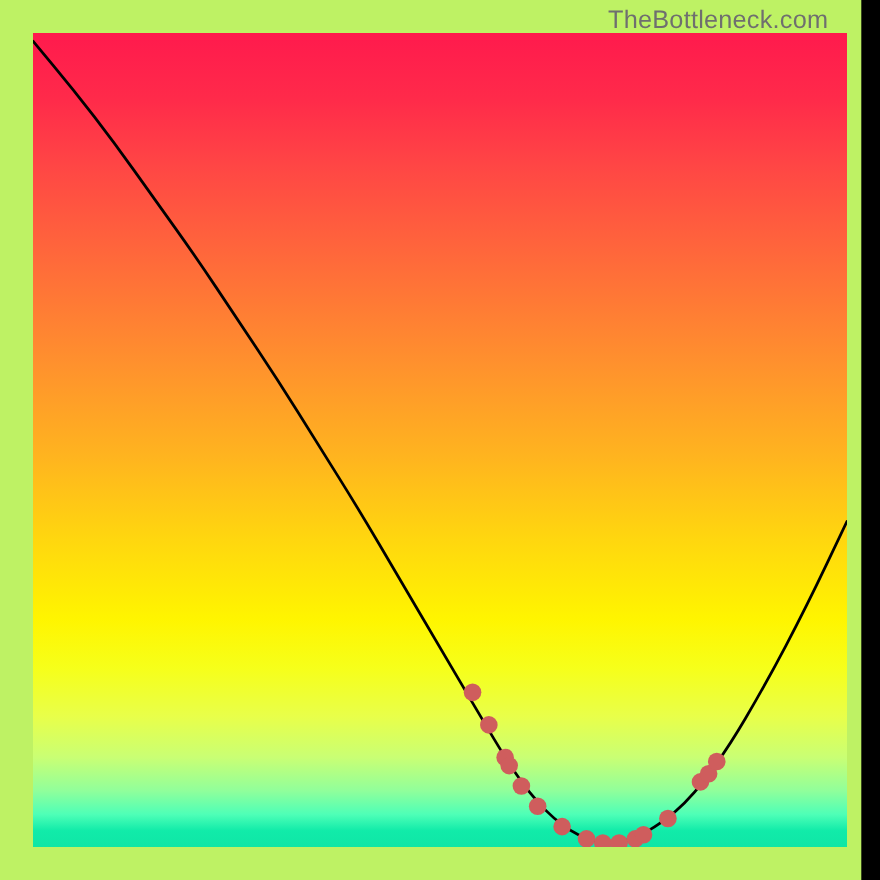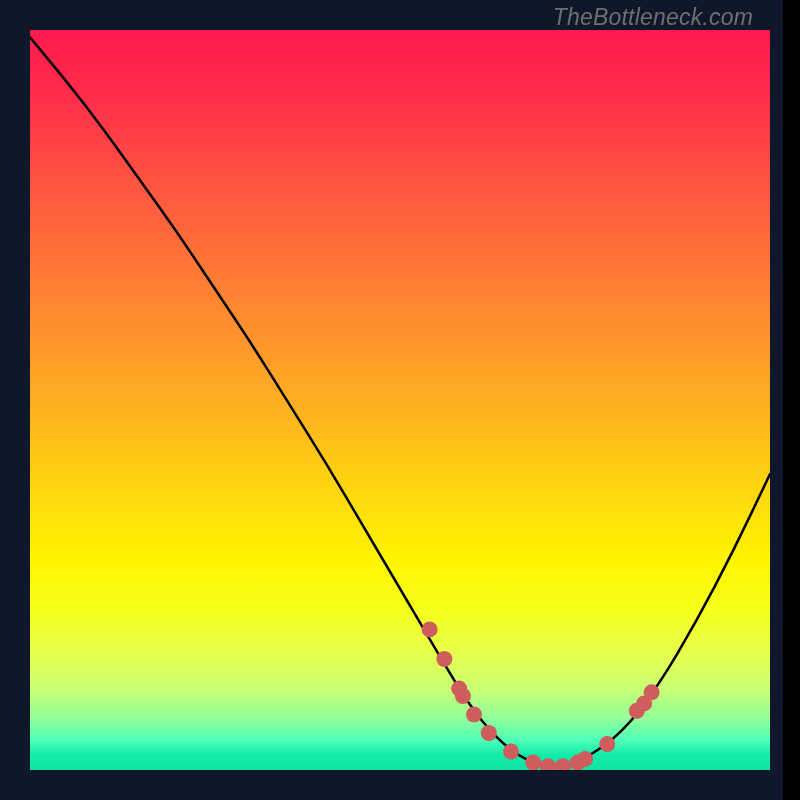--- a/index.html
+++ b/index.html
@@ -8,22 +8,21 @@
     width: 800px;
     height: 800px;
     background: #000;
     overflow: hidden;
     font-family: Arial, Helvetica, sans-serif;
   }
   .frame {
     position: relative;
     width: 783px;
     height: 800px;
-    background: #0f172a;
-    font-style: italic;
+    background: #bef264;
   }
   .plot-area {
     position: absolute;
     left: 30px;
     top: 30px;
     width: 740px;
     height: 740px;
     background: linear-gradient(to bottom,
       #ff1a4d 0%,
       #ff2a4a 8%,

